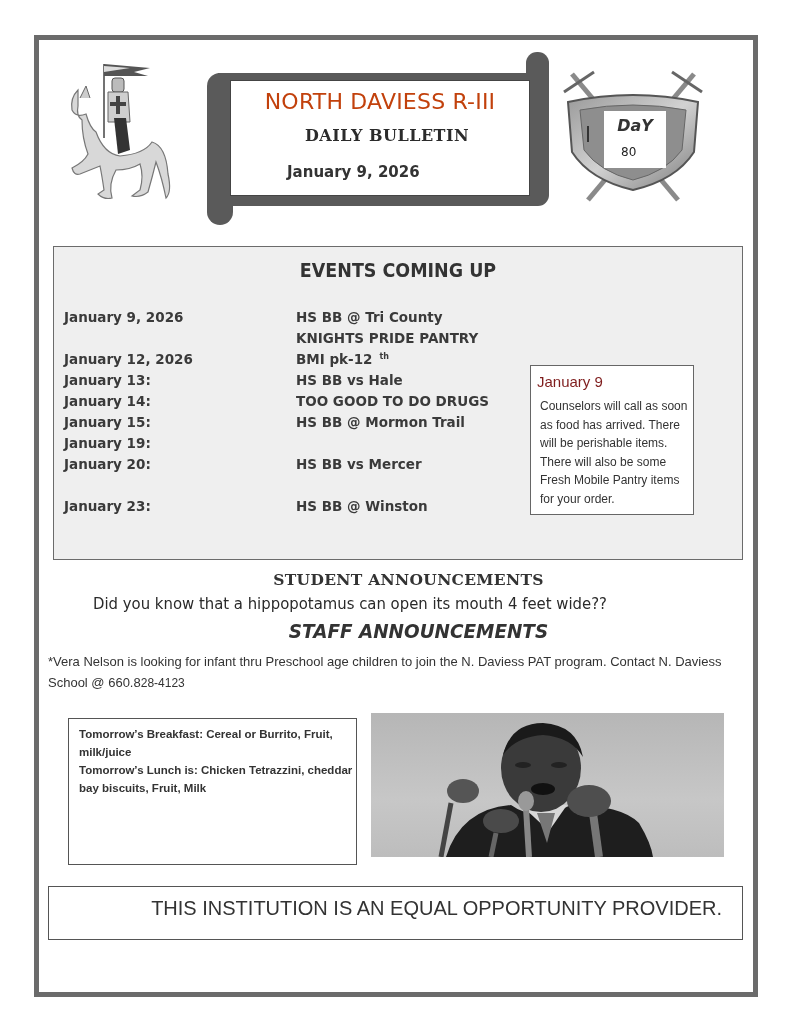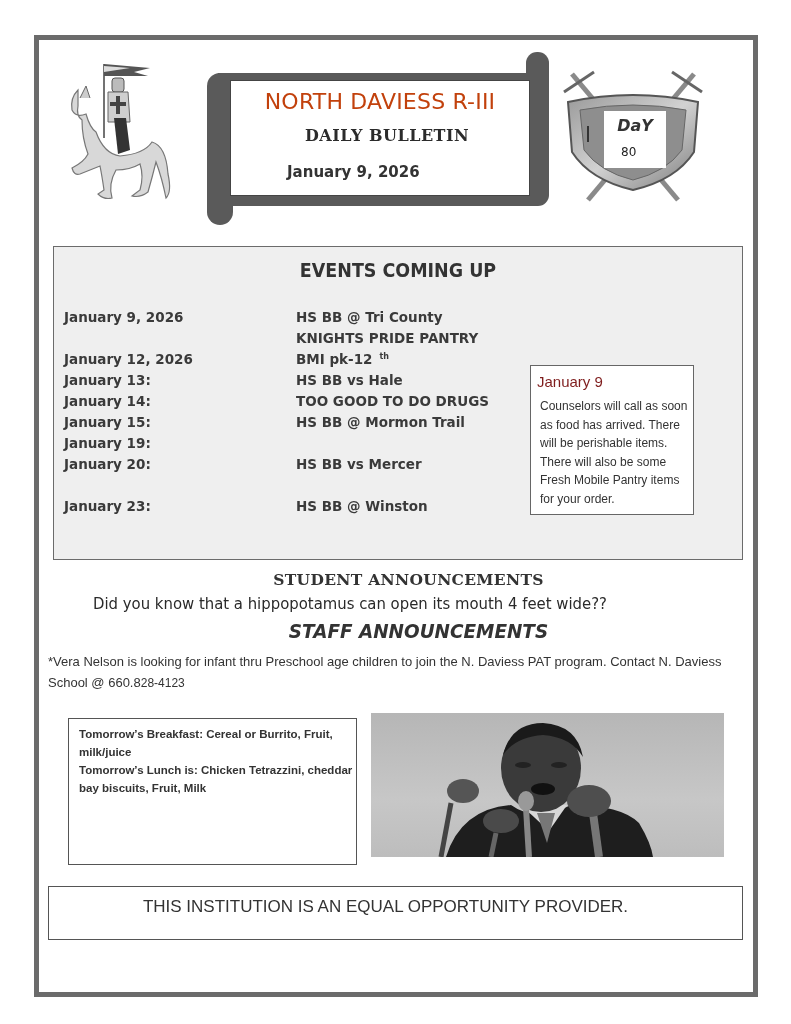--- a/index.html
+++ b/index.html
@@ -120,22 +120,22 @@
       left: 371px; top: 713px; width: 353px; height: 144px;
       background: linear-gradient(180deg, #b6b6b6 0%, #c7c7c7 60%, #bdbdbd 100%);
       overflow: hidden;
     }
 
     
     .equal-opp-box {
       left: 48px; top: 886px; width: 693px; height: 52px; background: #fff; border: 1px solid #555;
     }
     .equal-opp-text {
-      position: absolute; left: 0; right: 0; top: 10px; text-align: center;
-      font-family: "Liberation Sans", sans-serif; font-size: 17px; color: #333; padding-right: 20px;
+      position: absolute; left: 0; right: 0; top: 10px; text-align: right;
+      font-family: "Liberation Sans", sans-serif; font-size: 20px; color: #333; padding-right: 20px;
     }
   </style>
 </head>
 <body>
 
 <div class="page-frame"></div>
 
 <svg class="abs knight" viewBox="0 0 120 150">
   <line x1="44" y1="6" x2="44" y2="80" stroke="#444" stroke-width="1.5"></line>
   <path d="M44 6 L90 10 L74 14 L88 18 L44 18 Z" fill="#555"></path>

